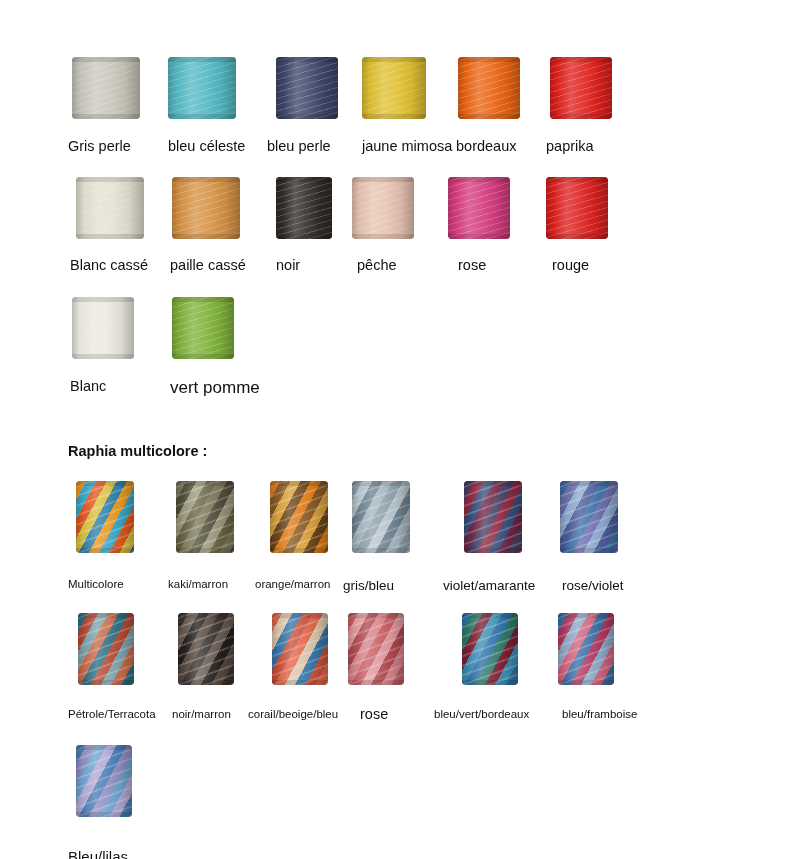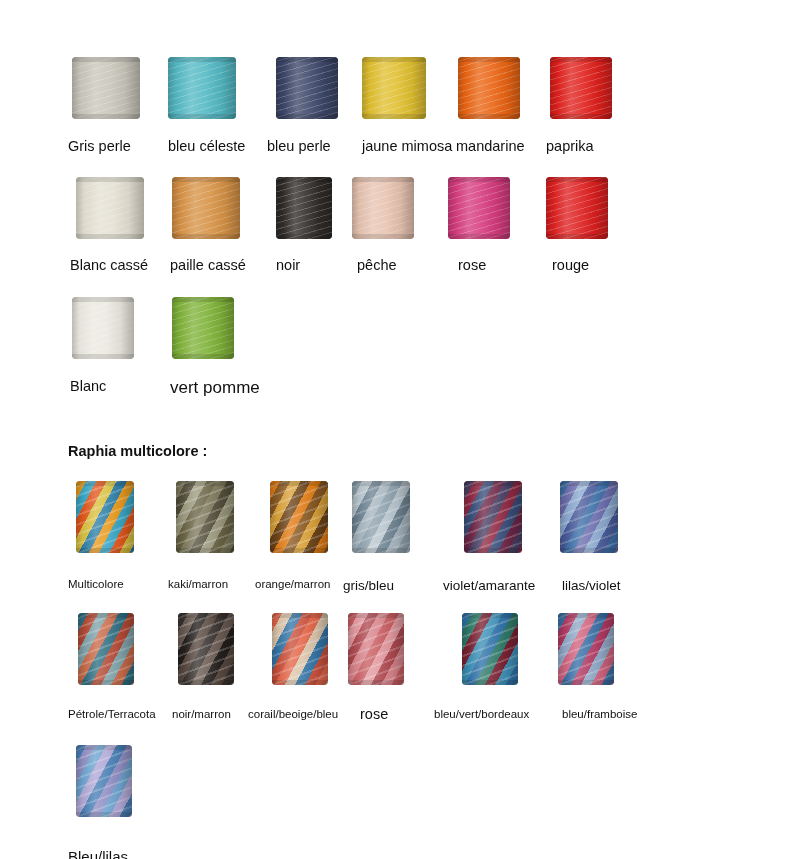--- a/index.html
+++ b/index.html
@@ -142,21 +142,21 @@
         <div class="cap-bottom"></div>
       </div>
       <div class="label" style="left: 362px; top: 138px; font-size: 14.5px;">jaune mimosa</div>
       <div class="spool" style="position: absolute; left: 458px; top: 57px; width: 62px; height: 62px;">
         <div class="body" style="background: rgb(234, 100, 18);"></div>
         <div class="threads"></div>
         <div class="shade"></div>
         <div class="cap-top"></div>
         <div class="cap-bottom"></div>
       </div>
-      <div class="label" style="left: 456px; top: 138px; font-size: 14.5px;">mandarine</div>
+      <div class="label" style="left: 456px; top: 138px; font-size: 14.5px;">bordeaux</div>
       <div class="spool" style="position: absolute; left: 550px; top: 57px; width: 62px; height: 62px;">
         <div class="body" style="background: rgb(224, 32, 28);"></div>
         <div class="threads"></div>
         <div class="shade"></div>
         <div class="cap-top"></div>
         <div class="cap-bottom"></div>
       </div>
       <div class="label" style="left: 546px; top: 138px; font-size: 14.5px;">paprika</div>
       <div class="spool" style="position: absolute; left: 76px; top: 177px; width: 68px; height: 62px;">
         <div class="body" style="background: rgb(228, 224, 210);"></div>
@@ -262,21 +262,21 @@
         <div class="cap-bottom"></div>
       </div>
       <div class="label" style="left: 443px; top: 578px; font-size: 13.5px;">violet/amarante</div>
       <div class="spool multi" style="position: absolute; left: 560px; top: 481px; width: 58px; height: 72px;">
         <div class="body" style="background: repeating-linear-gradient(118deg, rgb(63, 111, 168) 0px, rgb(63, 111, 168) 9px, rgb(109, 111, 174) 9px, rgb(109, 111, 174) 18px, rgb(140, 169, 207) 18px, rgb(140, 169, 207) 27px, rgb(74, 93, 156) 27px, rgb(74, 93, 156) 36px);"></div>
         <div class="threads"></div>
         <div class="shade"></div>
         <div class="cap-top"></div>
         <div class="cap-bottom"></div>
       </div>
-      <div class="label" style="left: 562px; top: 578px; font-size: 13.5px;">lilas/violet</div>
+      <div class="label" style="left: 562px; top: 578px; font-size: 13.5px;">rose/violet</div>
       <div class="spool multi" style="position: absolute; left: 78px; top: 613px; width: 56px; height: 72px;">
         <div class="body" style="background: repeating-linear-gradient(118deg, rgb(47, 111, 130) 0px, rgb(47, 111, 130) 9px, rgb(179, 74, 53) 9px, rgb(179, 74, 53) 18px, rgb(127, 163, 170) 18px, rgb(127, 163, 170) 27px, rgb(200, 107, 74) 27px, rgb(200, 107, 74) 36px);"></div>
         <div class="threads"></div>
         <div class="shade"></div>
         <div class="cap-top"></div>
         <div class="cap-bottom"></div>
       </div>
       <div class="label" style="left: 68px; top: 708px; font-size: 11.5px;">Pétrole/Terracota</div>
       <div class="spool multi" style="position: absolute; left: 178px; top: 613px; width: 56px; height: 72px;">
         <div class="body" style="background: repeating-linear-gradient(118deg, rgb(58, 51, 48) 0px, rgb(58, 51, 48) 9px, rgb(106, 91, 82) 9px, rgb(106, 91, 82) 18px, rgb(36, 31, 29) 18px, rgb(36, 31, 29) 27px, rgb(87, 72, 63) 27px, rgb(87, 72, 63) 36px);"></div>

